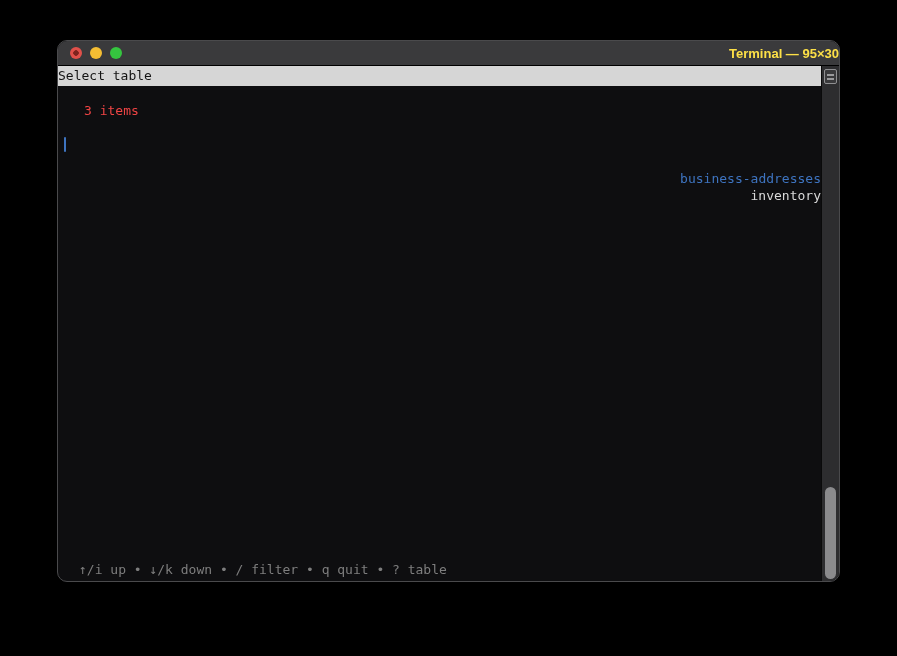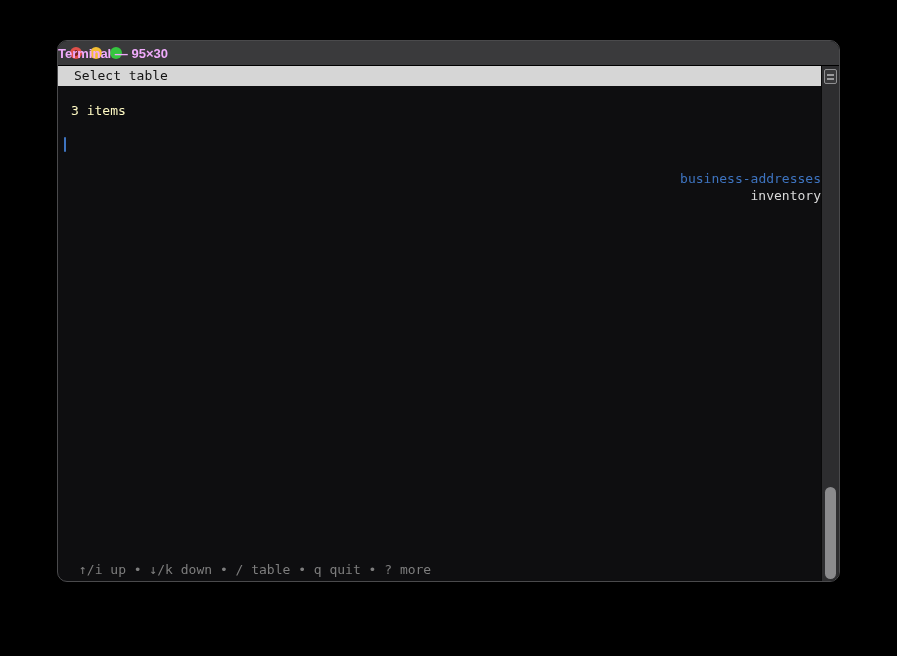--- a/index.html
+++ b/index.html
@@ -19,34 +19,34 @@
     position: relative; height: 25px; background: #3a3a3c;
     border-bottom: 1px solid #000;
     display: flex; align-items: center;
   }
   .traffic { display: flex; gap: 8px; margin-left: 12px; }
   .light { width: 12px; height: 12px; border-radius: 50%; cursor: default; }
   .light.close { background: radial-gradient(circle at 50% 50%, #7e231e 0 2.5px, #e0504a 3px); }
   .light.min   { background: #f4bd33; }
   .light.max   { background: #35c53f; }
   .title {
-    position: absolute; left: 0; right: 0; text-align: left;
+    position: absolute; left: 0; right: 0; text-align: right;
     font-family: "Liberation Sans", sans-serif; font-size: 13px; font-weight: 700;
-    color: #f0abfc; line-height: 25px; pointer-events: none;
+    color: #fde047; line-height: 25px; pointer-events: none;
   }
 
   .content { position: absolute; top: 25px; left: 0; right: 0; bottom: 0; font-size: 13px; }
 
   .app-header {
     position: absolute; top: 0; left: 0; right: 18px; height: 20px;
-    background: #d6d6d6; color: #141414; line-height: 20px; padding-left: 16px;
+    background: #d6d6d6; color: #141414; line-height: 20px; padding-left: 0;
   }
 
   .row { position: absolute; left: 0; right: 18px; height: 17px; line-height: 17px; white-space: pre; }
-  .status-row { top: 36px; color: #fef9c3; padding-left: 13px; }
+  .status-row { top: 36px; color: #ef4444; padding-left: 26px; }
   .item-row { color: #d9d9d9; padding-left: 21px; text-align: right; }
   .item-row.i0 { top: 70px; }
   .item-row.i1 { top: 104px; padding-left: 36px; }
   .item-row.i2 { top: 138px; }
   .item-row.selected { color: #3e74c0; }
   .cursor-bar {
     position: absolute; left: 6px; top: 1px; width: 2px; height: 15px;
     background: #3e74c0; border-radius: 1px;
   }
 
@@ -92,21 +92,21 @@
       <div class="row item-row i0 selected">
         <span class="cursor-bar"></span>
         <span>business-addresses</span>
       </div>
 
       <div class="row item-row i1">
         <span>inventory</span>
       </div>
 
 
-      <div class="row help-row">↑/i up • ↓/k down • / table • q quit • ? more</div>
+      <div class="row help-row">↑/i up • ↓/k down • / filter • q quit • ? table</div>
 
       <div class="scrollbar">
         <div class="split-btn">
           <span class="bar"></span>
           <span class="bar"></span>
         </div>
         <div class="scroll-thumb"></div>
       </div>
 
     </div>

